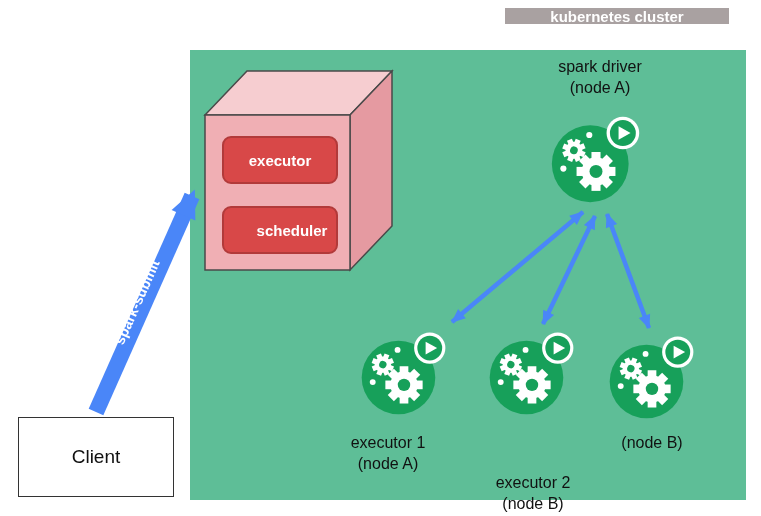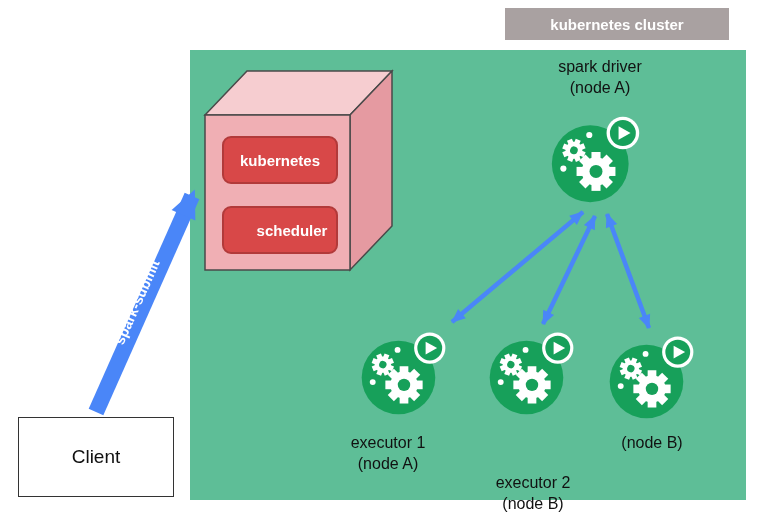--- a/index.html
+++ b/index.html
@@ -1,20 +1,20 @@
 <!DOCTYPE html>
 <html><head>
 <meta charset="utf-8">
 <style>
   * { margin:0; padding:0; box-sizing:border-box; }
   html,body { background:#fff; font-family:"Liberation Sans", sans-serif; }
   .stage { position:relative; width:761px; height:516px; background:#fff; overflow:hidden; }
 
   .cluster-rect { position:absolute; left:190px; top:50px; width:556px; height:450px; background:#5EBE97; }
-  .cluster-label { position:absolute; left:505px; top:8px; width:224px; height:32px;
+  .cluster-label { position:absolute; left:505px; top:8px; width:224px; height:16px;
     background:#A9A1A1; color:#fff; font-weight:bold; font-size:15px;
     display:flex; align-items:center; justify-content:center; }
 
   .cube { position:absolute; left:195px; top:58px; }
 
   .ctl-btn { position:absolute; left:222px; width:116px; height:48px;
     background:#D84848; border:2px solid #B23A3A; border-radius:9px;
     color:#fff; font-weight:bold; font-size:15px;
     display:flex; align-items:center; justify-content:center; }
   .ctl-btn.apiserver { top:136px; }
@@ -78,21 +78,21 @@
   </svg>
 
   <div class="cluster-rect"></div>
   <div class="cluster-label">kubernetes cluster</div>
 
   <svg class="cube" width="200" height="216" viewBox="0 0 200 216">
     <polygon points="10,57 52,13 197,13 155,57" fill="#F6CDD0" stroke="#4a4a4a" stroke-width="1.5"></polygon>
     <polygon points="155,57 197,13 197,168 155,212" fill="#E59AA1" stroke="#4a4a4a" stroke-width="1.5"></polygon>
     <rect x="10" y="57" width="145" height="155" fill="#F0AFB4" stroke="#4a4a4a" stroke-width="1.5"></rect>
   </svg>
-  <div class="ctl-btn apiserver">kubernetes</div>
+  <div class="ctl-btn apiserver">executor</div>
   <div class="ctl-btn scheduler">scheduler</div>
 
   <div class="node-label driver">
     <div>spark driver</div>
     <div>(node A)</div>
   </div>
   <svg class="pod driver" viewBox="0 0 100 100">
     <use href="#podIcon"></use>
   </svg>
 

